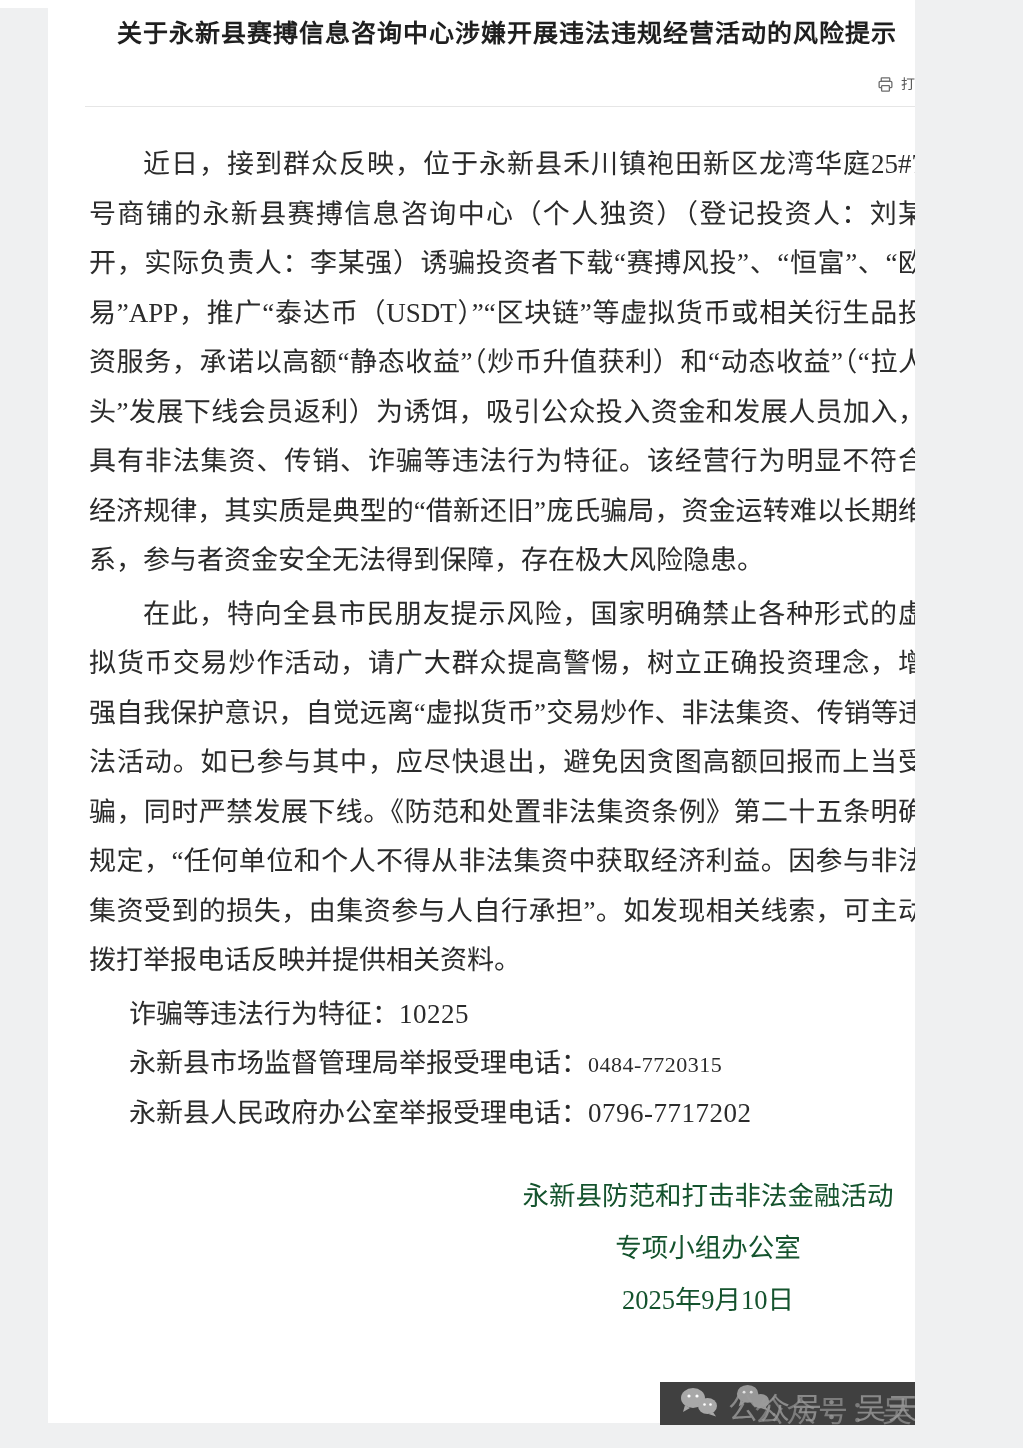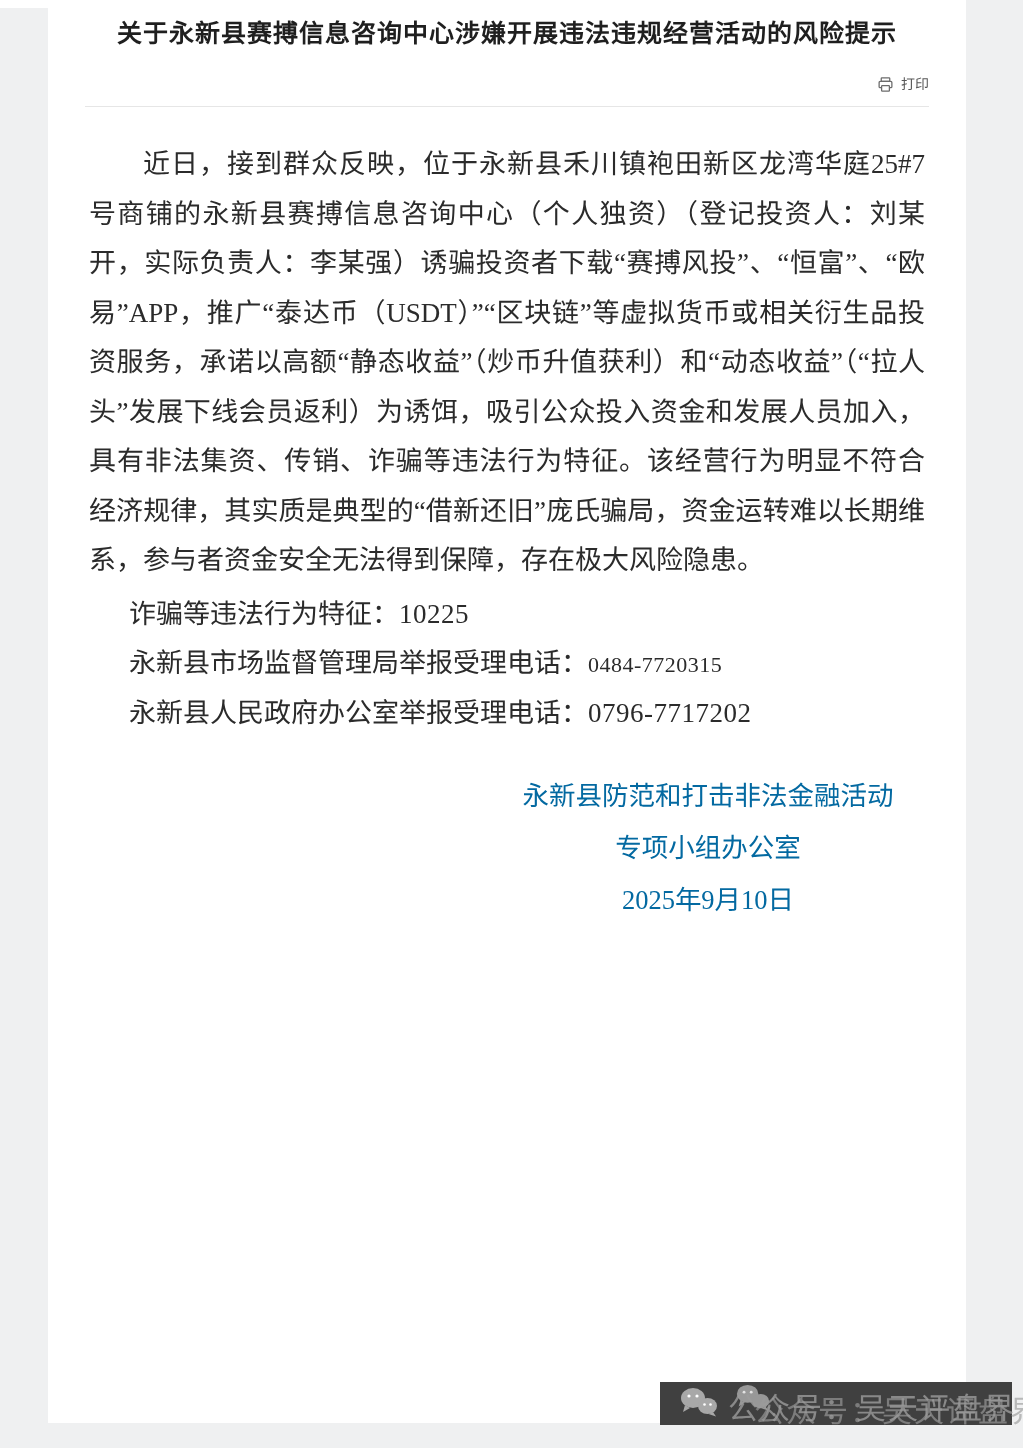--- a/index.html
+++ b/index.html
@@ -3,21 +3,21 @@
 <meta charset="utf-8">
 <style>
   html, body {
     margin: 0;
     padding: 0;
     background: #eff0f1;
     font-family: "Liberation Serif", "DejaVu Serif", serif;
   }
   .page {
     position: relative;
-    width: 1023px;
+    width: 915px;
     height: 1448px;
     background: #eff0f1;
     overflow: hidden;
   }
   .corner-notch {
     position: absolute;
     left: 0; top: 0;
     width: 72px; height: 8px;
     background: #ffffff;
   }
@@ -89,21 +89,21 @@
   .hotline-number { letter-spacing: 0.5px; }
   .hotline-number.small { font-size: 22px; }
   .signature {
     margin-top: 32px;
     margin-left: auto;
     margin-right: 11px;
     width: 420px;
     text-align: center;
     line-height: 52px;
     font-size: 26.5px;
-    color: #0369a1;
+    color: #14532d;
   }
   .signature div { white-space: nowrap; }
   .watermark {
     position: absolute;
     left: 660px;
     top: 1382px;
     width: 352px;
     height: 43px;
     background: #404040;
     color: #a3a3a3;
@@ -143,20 +143,21 @@
           </svg>
         </span>
         <span>打印</span>
       </button>
     </div>
 
     <div class="divider"></div>
 
     <div class="doc-body">
       <p>近日，接到群众反映，位于永新县禾川镇袍田新区龙湾华庭25#7号商铺的永新县赛搏信息咨询中心（个人独资）（登记投资人：刘某开，实际负责人：李某强）诱骗投资者下载“赛搏风投”、“恒富”、“欧易”APP，推广“泰达币（USDT）”“区块链”等虚拟货币或相关衍生品投资服务，承诺以高额“静态收益”（炒币升值获利）和“动态收益”（“拉人头”发展下线会员返利）为诱饵，吸引公众投入资金和发展人员加入，具有非法集资、传销、诈骗等违法行为特征。该经营行为明显不符合经济规律，其实质是典型的“借新还旧”庞氏骗局，资金运转难以长期维系，参与者资金安全无法得到保障，存在极大风险隐患。</p>
+      <p>在此，特向全县市民朋友提示风险，国家明确禁止各种形式的虚拟货币交易炒作活动，请广大群众提高警惕，树立正确投资理念，增强自我保护意识，自觉远离“虚拟货币”交易炒作、非法集资、传销等违法活动。如已参与其中，应尽快退出，避免因贪图高额回报而上当受骗，同时严禁发展下线。《防范和处置非法集资条例》第二十五条明确规定，“任何单位和个人不得从非法集资中获取经济利益。因参与非法集资受到的损失，由集资参与人自行承担”。如发现相关线索，可主动拨打举报电话反映并提供相关资料。</p>
 
       <div class="hotlines">
         <div class="hotline-row">
           <span>诈骗等违法行为特征：</span><span class="hotline-number">10225</span>
         </div>
         <div class="hotline-row">
           <span>永新县市场监督管理局举报受理电话：</span><span class="hotline-number small">0484-7720315</span>
         </div>
         <div class="hotline-row">
           <span>永新县人民政府办公室举报受理电话：</span><span class="hotline-number">0796-7717202</span>

